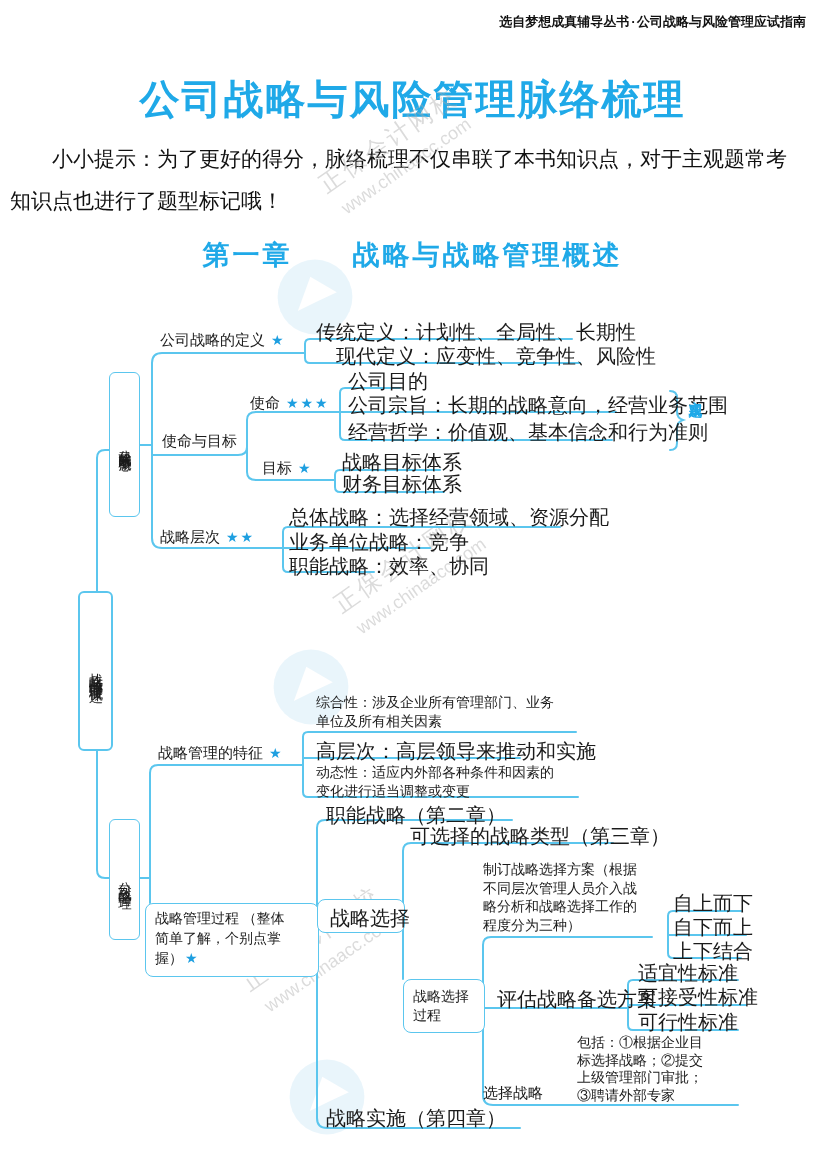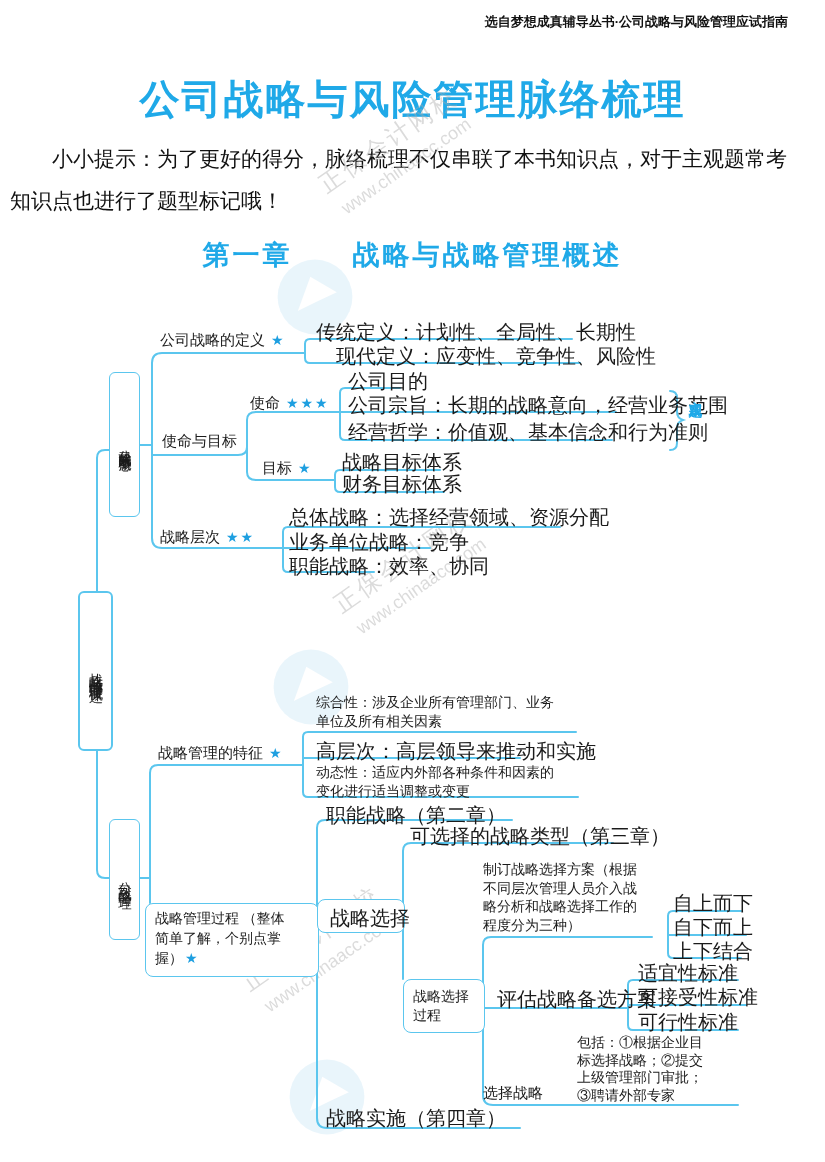--- a/index.html
+++ b/index.html
@@ -1,19 +1,19 @@
 <!DOCTYPE html>
 <html><head>
 <meta charset="utf-8">
 <style>
   html,body{margin:0;padding:0;background:#ffffff;}
   #page{position:relative;width:825px;height:1162px;background:#ffffff;overflow:hidden;
         font-family:"Liberation Serif", serif;color:#1b1b1b;}
   
-  .hdr{position:absolute;top:13px;right:37px;font-family:Liberation Sans, sans-serif;
+  .hdr{position:absolute;top:13px;right:19px;font-family:Liberation Mono, monospace;
        font-size:13px;font-weight:bold;color:#111;}
   .title{position:absolute;top:72px;left:0;width:100%;text-align:center;
          font-family:"Liberation Sans",sans-serif;font-size:40px;font-weight:bold;
          color:#1fa9e8;letter-spacing:2px;}
   .intro{position:absolute;top:138px;left:10px;width:789px;font-size:21px;
          line-height:2.0;text-indent:2em;color:#111;}
   .chapter{position:absolute;top:237px;left:0;width:100%;text-align:center;
            font-family:"Liberation Sans",sans-serif;font-size:27px;font-weight:bold;
            color:#1fa9e8;letter-spacing:3px;}
   

